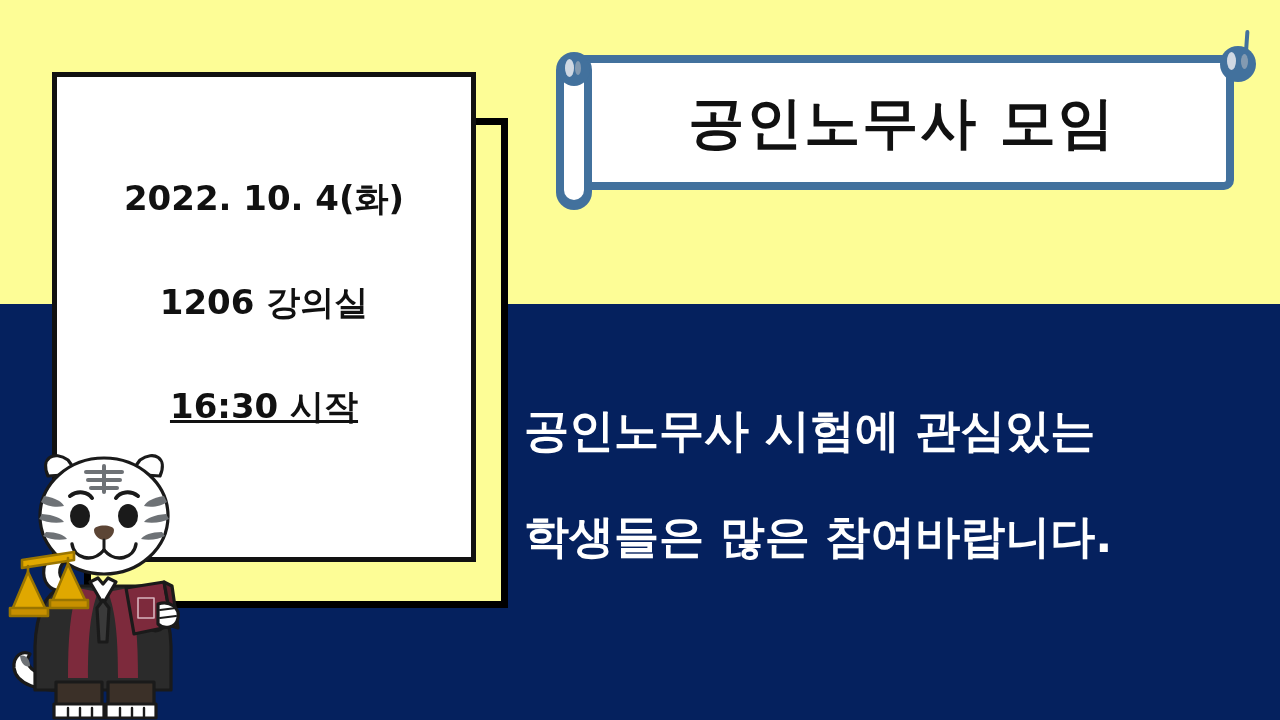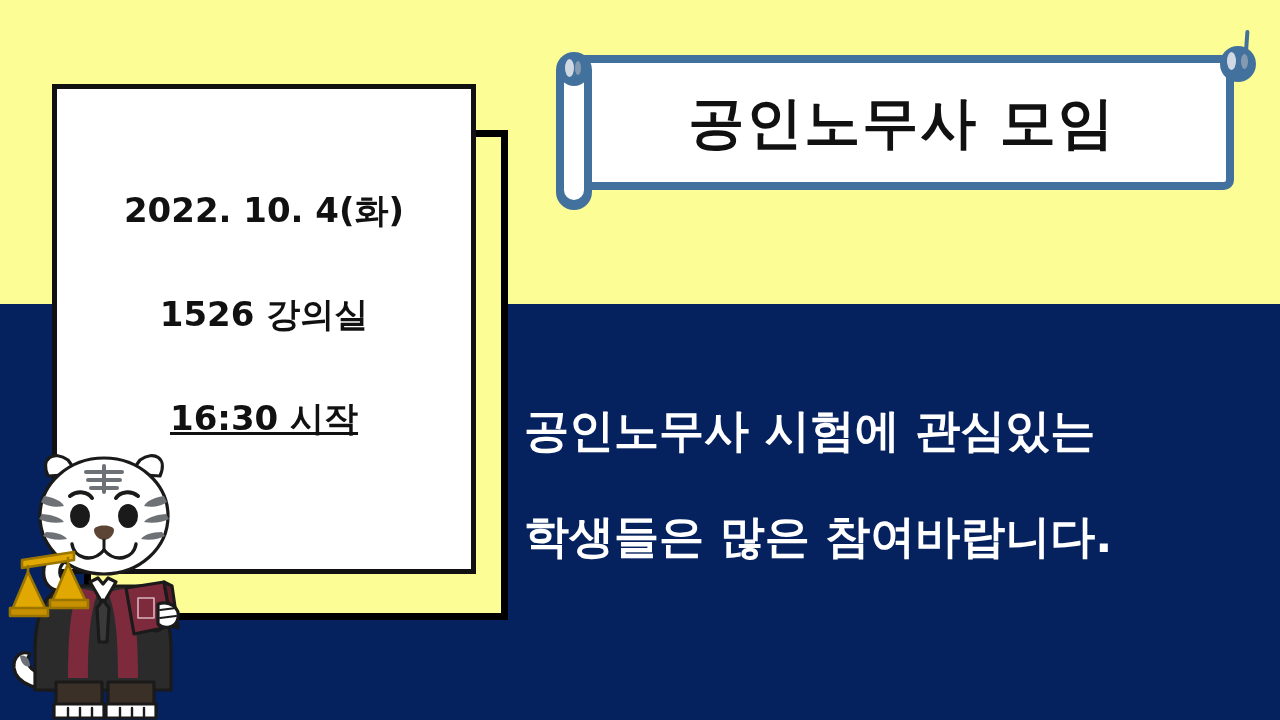--- a/index.html
+++ b/index.html
@@ -72,21 +72,21 @@
   .knob-right-hl{
     position:absolute;right:20px;top:22px;width:9px;height:18px;
     background:#cfd8e3;border-radius:50%;
   }
   .knob-right-hl2{
     position:absolute;right:8px;top:24px;width:7px;height:15px;
     background:#9aa8b8;border-radius:50%;opacity:.75;
   }
 
   
-  .card-wrap{position:absolute;left:48px;top:80px;width:470px;height:560px;text-align:center;}
+  .card-wrap{position:absolute;left:48px;top:68px;width:470px;height:560px;text-align:center;}
   .card-back{
     position:absolute;left:36px;top:50px;width:424px;height:490px;
     background:#fdfd96;border:7px solid #000;box-sizing:border-box;
   }
   .card-front{
     position:absolute;left:4px;top:4px;width:424px;height:490px;
     background:#ffffff;border:5px solid #111;box-sizing:border-box;
     display:flex;flex-direction:column;align-items:center;justify-content:flex-start;
     padding-top:104px;
   }
@@ -130,21 +130,21 @@
     </div>
     <div class="knob-right"></div>
     <div class="knob-right-hl"></div>
     <div class="knob-right-hl2"></div>
   </div>
 
   <div class="card-wrap">
     <div class="card-back"></div>
     <div class="card-front">
       <div class="card-line">2022. 10. 4(화)</div>
-      <div class="card-line">1526 강의실</div>
+      <div class="card-line">1206 강의실</div>
       <div class="card-line">16:30 시작</div>
     </div>
   </div>
 
   <div class="message">
     <div>공인노무사 시험에 관심있는</div>
     <div>학생들은 많은 참여바랍니다.</div>
   </div>
 
   <div class="mascot">

